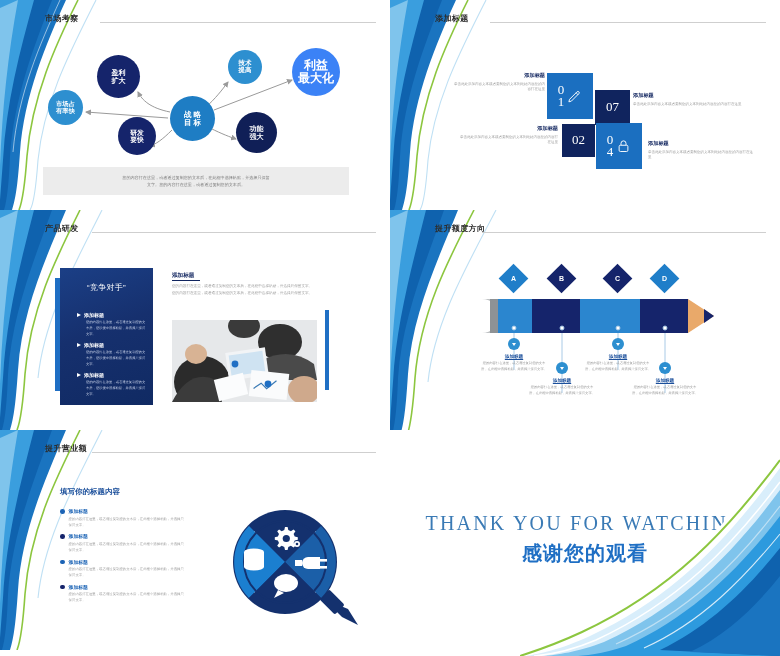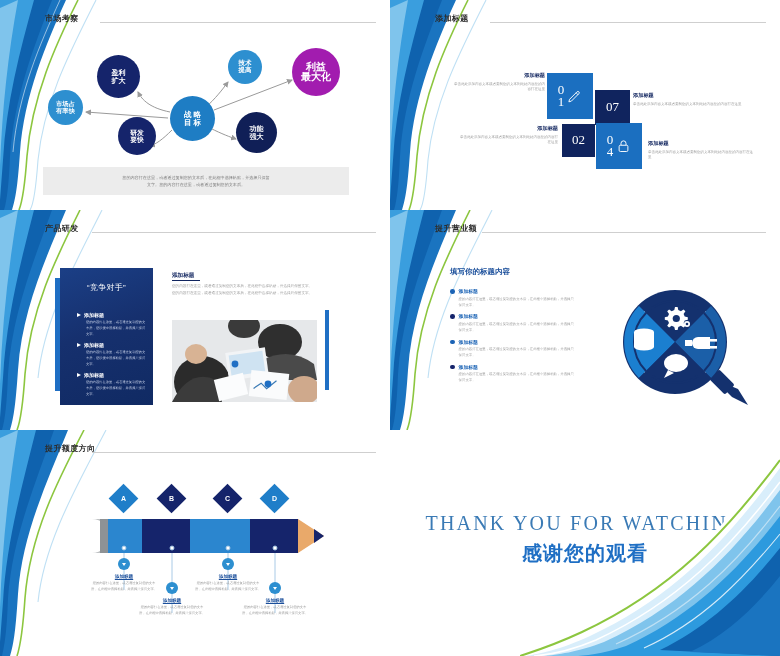--- a/index.html
+++ b/index.html
@@ -20,21 +20,21 @@
   
   .mm{position:absolute;left:0;top:0;width:390px;height:210px;}
   .node{position:absolute;border-radius:50%;display:flex;flex-direction:column;align-items:center;justify-content:center;color:#fff;text-align:center;line-height:1.05;font-weight:bold;}
   .node span{display:block;}
   .n-center{left:170px;top:96px;width:45px;height:45px;background:#1e7dc4;font-size:7.5px;}
   .n-profit{left:97px;top:55px;width:43px;height:43px;background:#15246b;font-size:7px;}
   .n-share{left:48px;top:90px;width:35px;height:35px;background:#2d8fd0;font-size:6.3px;}
   .n-rd{left:118px;top:117px;width:38px;height:38px;background:#15246b;font-size:6.8px;}
   .n-tech{left:228px;top:50px;width:34px;height:34px;background:#2d8fd0;font-size:6.5px;}
   .n-func{left:236px;top:112px;width:41px;height:41px;background:#101f57;font-size:7px;}
-  .n-max{left:292px;top:48px;width:48px;height:48px;background:#a21caf;font-size:10px;}
+  .n-max{left:292px;top:48px;width:48px;height:48px;background:#3b82f6;font-size:12px;}
   .mm-arrows{position:absolute;left:0;top:0;width:390px;height:210px;}
 
   .notebox{position:absolute;left:43px;top:167px;width:306px;height:28px;background:#ececec;display:flex;flex-direction:column;align-items:center;justify-content:center;}
   .notebox p{margin:0;font-size:4.1px;color:#7a7a7a;line-height:1.75;text-align:center;}
 
   
   .sq{position:absolute;display:flex;align-items:center;justify-content:center;}
   .sq .num{font-family:"Liberation Serif","DejaVu Serif",serif;color:#fff;font-size:13px;line-height:.95;letter-spacing:0;}
   .sq .num.stack{display:flex;flex-direction:column;align-items:flex-start;}
   .sq svg{margin-left:3px;}
@@ -295,20 +295,105 @@
         <rect x="44" y="56" width="30" height="22" fill="#fbfcfd" transform="rotate(-14 59 67)"></rect>
         <circle cx="63" cy="44" r="3.4" fill="#1f6fc4"></circle>
         <circle cx="96" cy="64" r="3.4" fill="#1f6fc4"></circle>
         <ellipse cx="132" cy="70" rx="16" ry="14" fill="#cfa98c"></ellipse>
         <ellipse cx="24" cy="34" rx="11" ry="10" fill="#d8b394"></ellipse>
       </svg>
     </div>
     <div class="cmp-vbar"></div>
   </div>
 
+  <div class="slide r3">
+    <div class="waves">
+      <svg viewBox="0 0 130 226" preserveAspectRatio="none">
+        <path d="M0,0 L76,0 C54,48 28,102 24,162 C22,192 20,212 16,226 L0,226 Z" fill="#ffffff"></path>
+        <path d="M0,0 L68,0 C48,50 22,104 18,164 C16,196 14,214 10,226 L0,226 Z" fill="#1a74c0"></path>
+        <path d="M0,0 L54,0 C36,52 12,108 8,168 C7,198 5,214 2,226 L0,226 Z" fill="#0f62ae"></path>
+        <path d="M0,0 L36,0 C22,56 6,114 3,172 L0,212 Z" fill="#3a9ede"></path>
+        <path d="M0,8 L18,0 C8,60 2,120 0,178 Z" fill="#7fc4ec"></path>
+        <path d="M84,0 C58,50 30,104 25,168 C23,198 21,214 17,226" stroke="#8cc63f" stroke-width="1.6" fill="none"></path>
+        <path d="M94,0 C68,52 36,108 31,170 C29,200 27,216 23,226" stroke="#ffffff" stroke-width="1.2" fill="none" opacity=".85"></path>
+        <path d="M106,0 C78,54 44,112 38,172" stroke="#bfe0f4" stroke-width="1.1" fill="none"></path>
+      </svg>
+    </div>
+    <div class="s-title">提升额度方向</div>
+    <div class="s-rule"></div>
+
+    <div class="pen-wrap">
+      <svg width="390" height="226" viewBox="0 0 390 226" style="position:absolute;left:0;top:0">
+        <g>
+          <path d="M92,89 a17,17 0 0 1 0,34 l10,0 0,-34 z" fill="#bfc2c4"></path>
+          <rect x="100" y="89" width="8" height="34" fill="#8e9295"></rect>
+          <rect x="108" y="89" width="34" height="34" fill="#2b86cf"></rect>
+          <rect x="142" y="89" width="48" height="34" fill="#15246b"></rect>
+          <rect x="190" y="89" width="60" height="34" fill="#2b86cf"></rect>
+          <rect x="250" y="89" width="48" height="34" fill="#15246b"></rect>
+          <path d="M298,89 l26,17 -26,17 z" fill="#e9a96a"></path>
+          <path d="M314,99 l10,7 -10,7 z" fill="#15246b"></path>
+        </g>
+        <g stroke="#9fc4e3" stroke-width=".9" fill="none">
+          <line x1="124" y1="123" x2="124" y2="160"></line>
+            <circle cx="124" cy="118" r="2" fill="#fff"></circle>
+          <line x1="172" y1="123" x2="172" y2="183"></line>
+            <circle cx="172" cy="118" r="2" fill="#fff"></circle>
+          <line x1="228" y1="123" x2="228" y2="160"></line>
+            <circle cx="228" cy="118" r="2" fill="#fff"></circle>
+          <line x1="275" y1="123" x2="275" y2="183"></line>
+            <circle cx="275" cy="118" r="2" fill="#fff"></circle>
+        </g>
+      </svg>
+
+      <div class="dia" style="left:113px;top:58px;background:#1f7ec9">
+        <span>A</span>
+      </div>
+      <div class="dia" style="left:161px;top:58px;background:#15246b">
+        <span>B</span>
+      </div>
+      <div class="dia" style="left:217px;top:58px;background:#15246b">
+        <span>C</span>
+      </div>
+      <div class="dia" style="left:264px;top:58px;background:#1f7ec9">
+        <span>D</span>
+      </div>
+
+      <div class="pin" style="left:118px;top:128px">
+          <i></i>
+        </div>
+      <div class="pin" style="left:166px;top:152px">
+          <i></i>
+        </div>
+      <div class="pin" style="left:222px;top:128px">
+          <i></i>
+        </div>
+      <div class="pin" style="left:269px;top:152px">
+          <i></i>
+        </div>
+
+      <div class="cap" style="left:91px;top:144px">
+        <div class="ct">添加标题</div>
+        <div class="cb">您的内容打在这里，或者通过复制您的文本后，在此框中选择粘贴，并选择只保留文字。</div>
+      </div>
+      <div class="cap" style="left:139px;top:168px">
+        <div class="ct">添加标题</div>
+        <div class="cb">您的内容打在这里，或者通过复制您的文本后，在此框中选择粘贴，并选择只保留文字。</div>
+      </div>
+      <div class="cap" style="left:195px;top:144px">
+        <div class="ct">添加标题</div>
+        <div class="cb">您的内容打在这里，或者通过复制您的文本后，在此框中选择粘贴，并选择只保留文字。</div>
+      </div>
+      <div class="cap" style="left:242px;top:168px">
+        <div class="ct">添加标题</div>
+        <div class="cb">您的内容打在这里，或者通过复制您的文本后，在此框中选择粘贴，并选择只保留文字。</div>
+      </div>
+    </div>
+  </div>
+
   <div class="slide r2">
     <div class="waves">
       <svg viewBox="0 0 130 220" preserveAspectRatio="none">
         <path d="M0,0 L74,0 C52,46 28,98 24,158 C22,188 20,206 16,220 L0,220 Z" fill="#ffffff"></path>
         <path d="M0,0 L66,0 C46,48 22,100 18,160 C16,190 14,208 10,220 L0,220 Z" fill="#1a74c0"></path>
         <path d="M0,0 L52,0 C34,50 12,104 8,164 C7,192 5,210 2,220 L0,220 Z" fill="#0f62ae"></path>
         <path d="M0,0 L34,0 C20,54 6,110 3,168 L0,208 Z" fill="#3a9ede"></path>
         <path d="M0,8 L18,0 C8,58 2,116 0,174 Z" fill="#7fc4ec"></path>
         <path d="M80,0 C56,48 30,100 25,164 C23,194 21,210 17,220" stroke="#8cc63f" stroke-width="1.6" fill="none"></path>
         <path d="M90,0 C66,50 36,104 31,166 C29,196 27,212 23,220" stroke="#ffffff" stroke-width="1.2" fill="none" opacity=".85"></path>
@@ -383,105 +468,20 @@
           <path d="M88,52 h12 v12 h-12 a6,6 0 0 1 0,-12 z"></path>
           <rect x="100" y="54" width="7" height="2.6"></rect>
           <rect x="100" y="61" width="7" height="2.6"></rect>
           <path d="M82,55 h-7 v6 h7 z"></path>
         </g>
         <g fill="#ffffff">
           <ellipse cx="66" cy="78" rx="12" ry="9"></ellipse>
           <path d="M58,85 l-4,8 l10,-5 z"></path>
         </g>
       </svg>
-    </div>
-  </div>
-
-  <div class="slide r3">
-    <div class="waves">
-      <svg viewBox="0 0 130 226" preserveAspectRatio="none">
-        <path d="M0,0 L76,0 C54,48 28,102 24,162 C22,192 20,212 16,226 L0,226 Z" fill="#ffffff"></path>
-        <path d="M0,0 L68,0 C48,50 22,104 18,164 C16,196 14,214 10,226 L0,226 Z" fill="#1a74c0"></path>
-        <path d="M0,0 L54,0 C36,52 12,108 8,168 C7,198 5,214 2,226 L0,226 Z" fill="#0f62ae"></path>
-        <path d="M0,0 L36,0 C22,56 6,114 3,172 L0,212 Z" fill="#3a9ede"></path>
-        <path d="M0,8 L18,0 C8,60 2,120 0,178 Z" fill="#7fc4ec"></path>
-        <path d="M84,0 C58,50 30,104 25,168 C23,198 21,214 17,226" stroke="#8cc63f" stroke-width="1.6" fill="none"></path>
-        <path d="M94,0 C68,52 36,108 31,170 C29,200 27,216 23,226" stroke="#ffffff" stroke-width="1.2" fill="none" opacity=".85"></path>
-        <path d="M106,0 C78,54 44,112 38,172" stroke="#bfe0f4" stroke-width="1.1" fill="none"></path>
-      </svg>
-    </div>
-    <div class="s-title">提升额度方向</div>
-    <div class="s-rule"></div>
-
-    <div class="pen-wrap">
-      <svg width="390" height="226" viewBox="0 0 390 226" style="position:absolute;left:0;top:0">
-        <g>
-          <path d="M92,89 a17,17 0 0 1 0,34 l10,0 0,-34 z" fill="#bfc2c4"></path>
-          <rect x="100" y="89" width="8" height="34" fill="#8e9295"></rect>
-          <rect x="108" y="89" width="34" height="34" fill="#2b86cf"></rect>
-          <rect x="142" y="89" width="48" height="34" fill="#15246b"></rect>
-          <rect x="190" y="89" width="60" height="34" fill="#2b86cf"></rect>
-          <rect x="250" y="89" width="48" height="34" fill="#15246b"></rect>
-          <path d="M298,89 l26,17 -26,17 z" fill="#e9a96a"></path>
-          <path d="M314,99 l10,7 -10,7 z" fill="#15246b"></path>
-        </g>
-        <g stroke="#9fc4e3" stroke-width=".9" fill="none">
-          <line x1="124" y1="123" x2="124" y2="160"></line>
-            <circle cx="124" cy="118" r="2" fill="#fff"></circle>
-          <line x1="172" y1="123" x2="172" y2="183"></line>
-            <circle cx="172" cy="118" r="2" fill="#fff"></circle>
-          <line x1="228" y1="123" x2="228" y2="160"></line>
-            <circle cx="228" cy="118" r="2" fill="#fff"></circle>
-          <line x1="275" y1="123" x2="275" y2="183"></line>
-            <circle cx="275" cy="118" r="2" fill="#fff"></circle>
-        </g>
-      </svg>
-
-      <div class="dia" style="left:113px;top:58px;background:#1f7ec9">
-        <span>A</span>
-      </div>
-      <div class="dia" style="left:161px;top:58px;background:#15246b">
-        <span>B</span>
-      </div>
-      <div class="dia" style="left:217px;top:58px;background:#15246b">
-        <span>C</span>
-      </div>
-      <div class="dia" style="left:264px;top:58px;background:#1f7ec9">
-        <span>D</span>
-      </div>
-
-      <div class="pin" style="left:118px;top:128px">
-          <i></i>
-        </div>
-      <div class="pin" style="left:166px;top:152px">
-          <i></i>
-        </div>
-      <div class="pin" style="left:222px;top:128px">
-          <i></i>
-        </div>
-      <div class="pin" style="left:269px;top:152px">
-          <i></i>
-        </div>
-
-      <div class="cap" style="left:91px;top:144px">
-        <div class="ct">添加标题</div>
-        <div class="cb">您的内容打在这里，或者通过复制您的文本后，在此框中选择粘贴，并选择只保留文字。</div>
-      </div>
-      <div class="cap" style="left:139px;top:168px">
-        <div class="ct">添加标题</div>
-        <div class="cb">您的内容打在这里，或者通过复制您的文本后，在此框中选择粘贴，并选择只保留文字。</div>
-      </div>
-      <div class="cap" style="left:195px;top:144px">
-        <div class="ct">添加标题</div>
-        <div class="cb">您的内容打在这里，或者通过复制您的文本后，在此框中选择粘贴，并选择只保留文字。</div>
-      </div>
-      <div class="cap" style="left:242px;top:168px">
-        <div class="ct">添加标题</div>
-        <div class="cb">您的内容打在这里，或者通过复制您的文本后，在此框中选择粘贴，并选择只保留文字。</div>
-      </div>
     </div>
   </div>
 
   <div class="slide r3">
     <div class="ty">
       <div class="ty-en">THANK YOU FOR WATCHING</div>
       <div class="ty-cn">感谢您的观看</div>
       <div class="ty-waves">
         <svg viewBox="0 0 260 200" preserveAspectRatio="none" style="width:100%;height:100%">
           <path d="M260,0 C205,70 150,130 60,172 C30,186 10,194 0,200 L260,200 Z" fill="#ffffff"></path>

